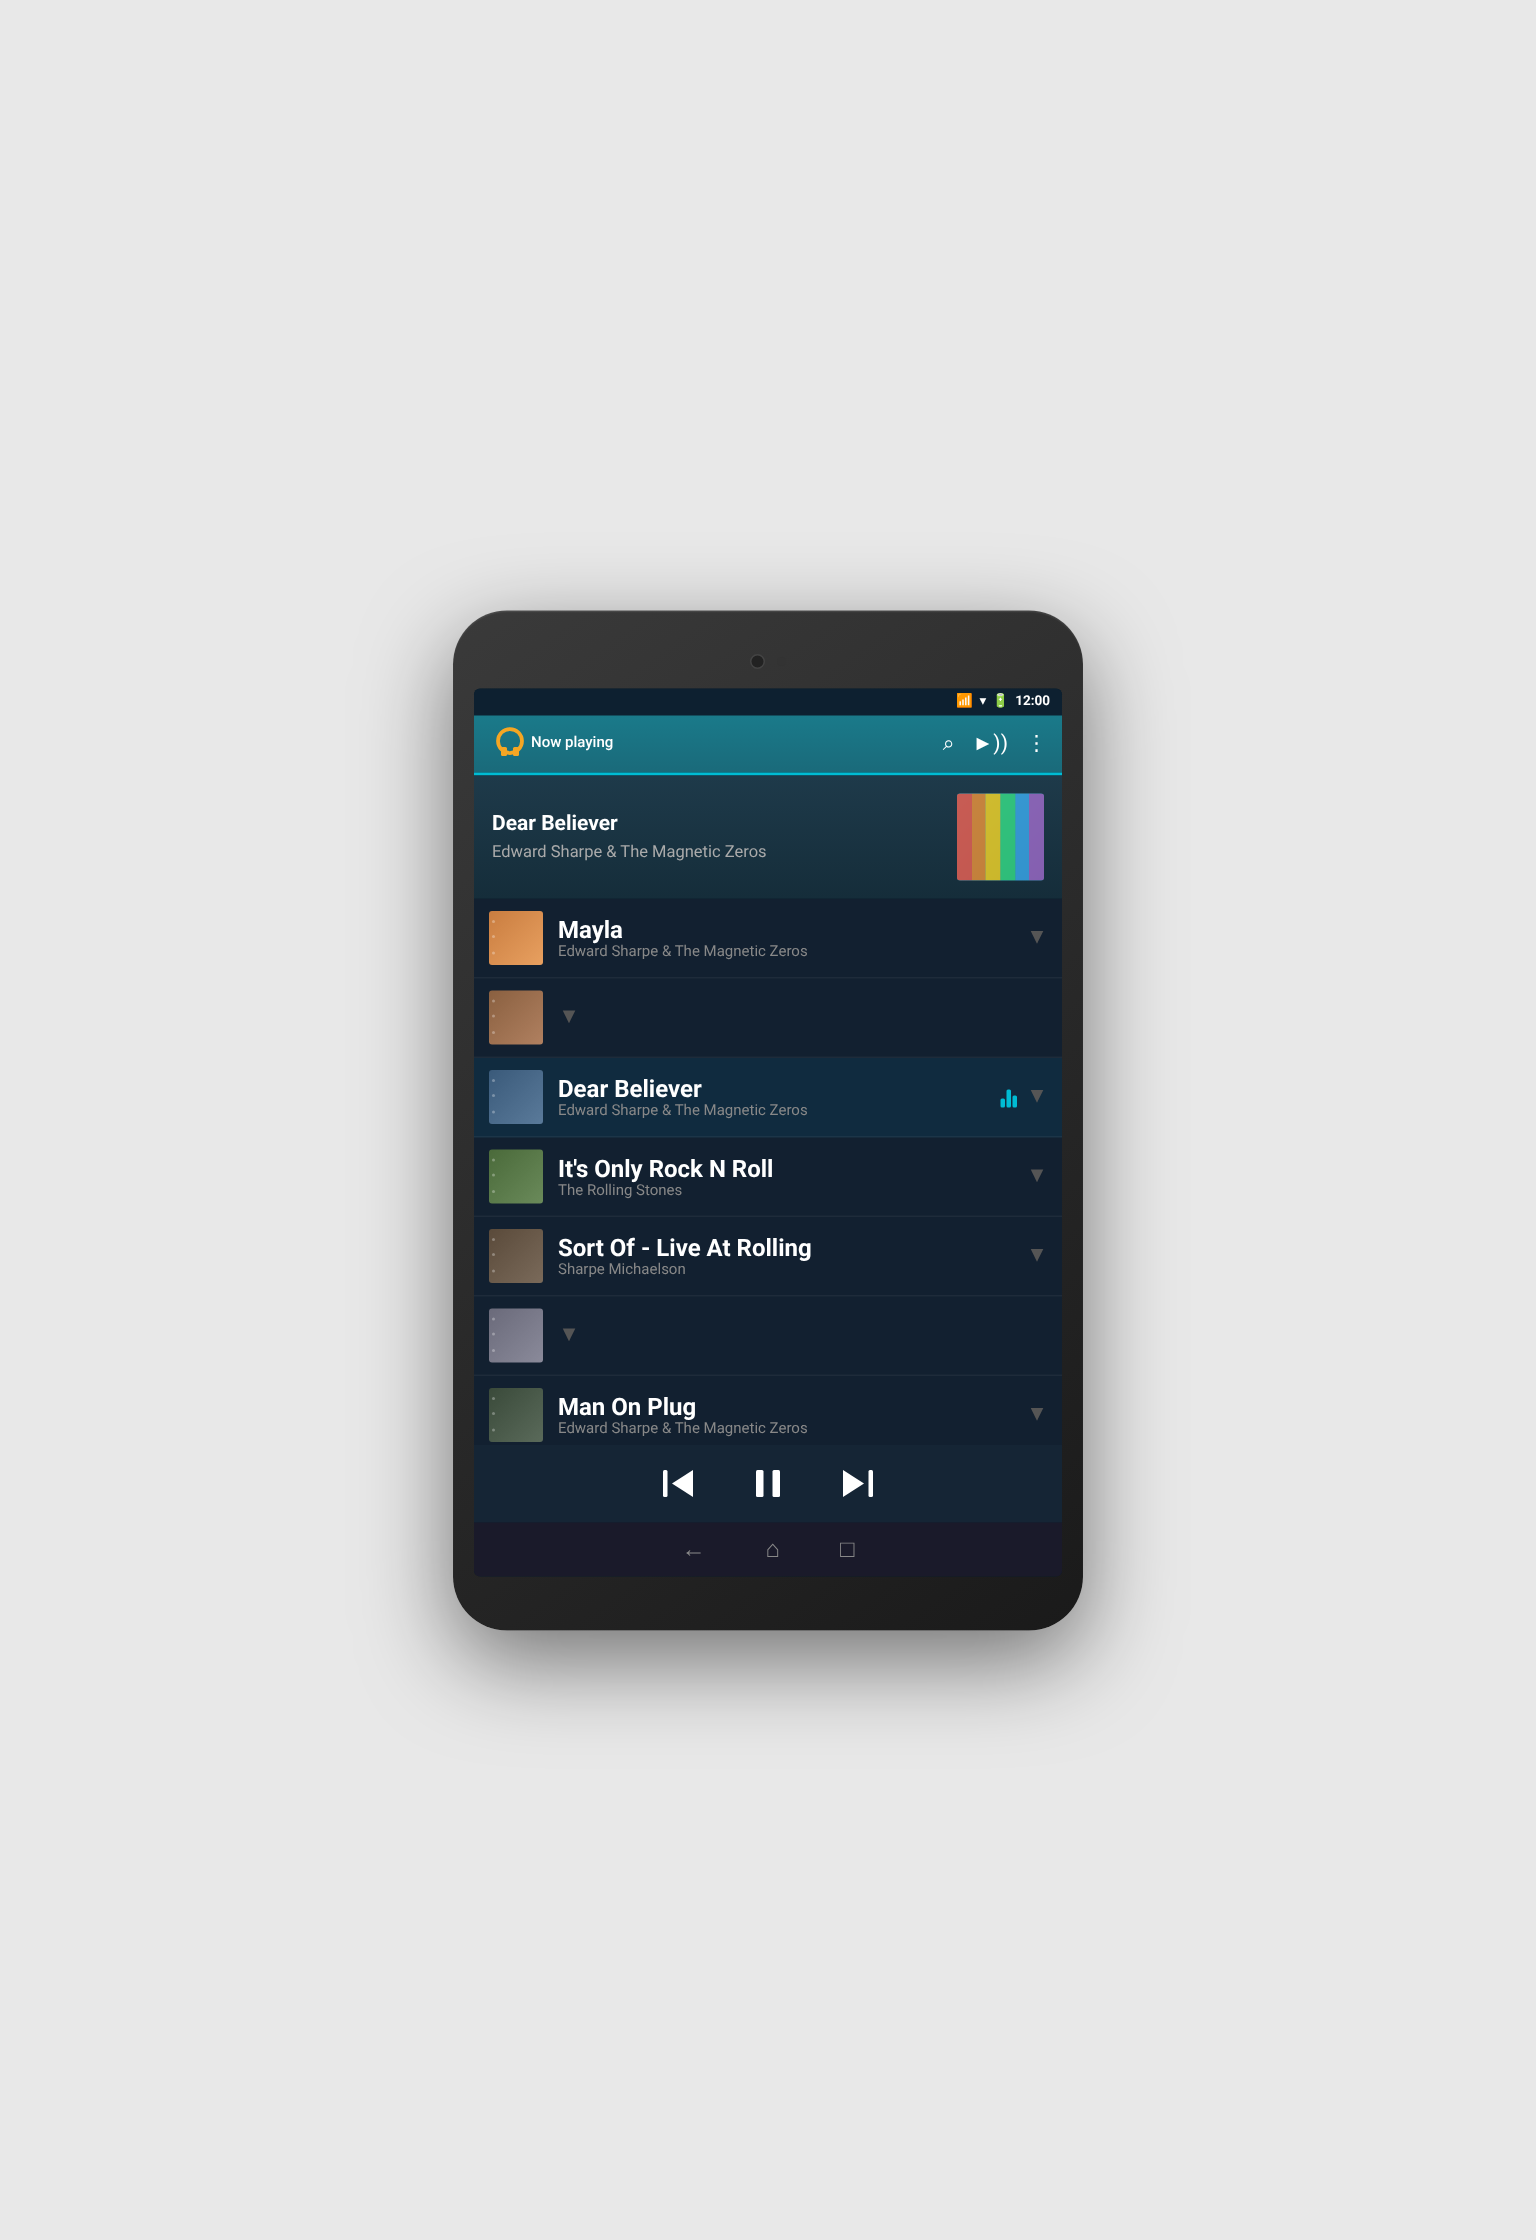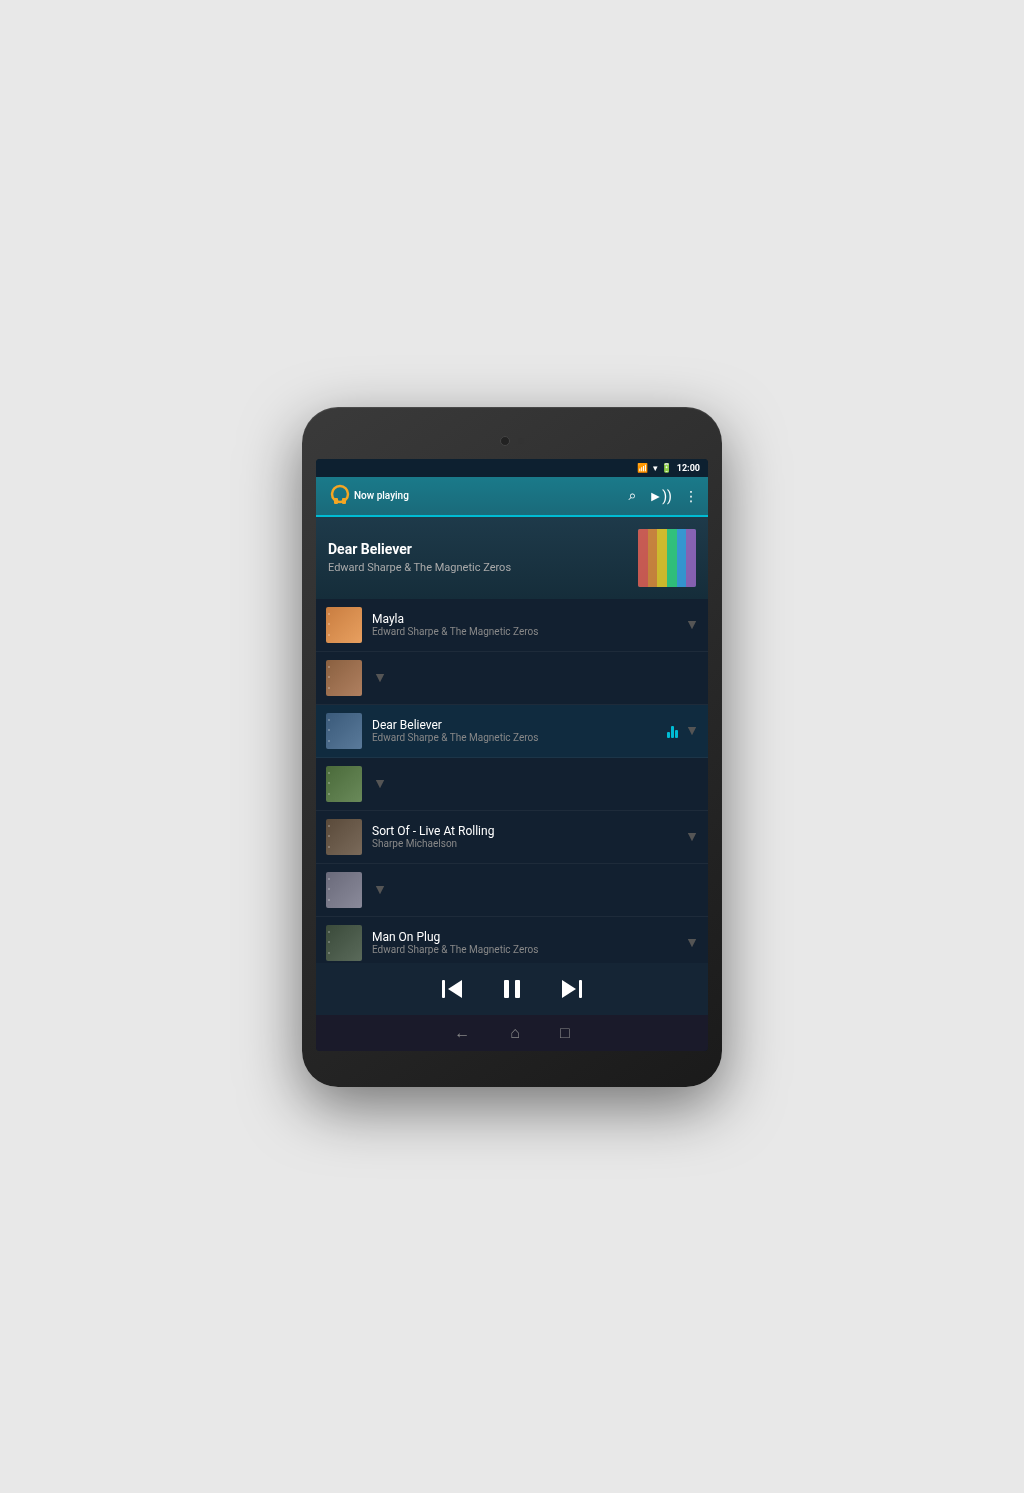--- a/index.html
+++ b/index.html
@@ -217,22 +217,22 @@
     .avatar-we-made { background: linear-gradient(135deg, #6a6a7a, #8a8a9a); }
     .avatar-man { background: linear-gradient(135deg, #3a4a3a, #5a6a5a); }
 
     .song-info {
       flex: 1;
       min-width: 0;
     }
 
     .song-title {
       color: white;
-      font-size: 12px;
-      font-weight: 400;
+      font-size: 16px;
+      font-weight: 700;
       white-space: nowrap;
       overflow: hidden;
       text-overflow: ellipsis;
     }
 
     .song-artist {
       color: #888;
       font-size: 10px;
       white-space: nowrap;
       overflow: hidden;
@@ -418,20 +418,24 @@
       </div>
 
       <div class="song-item">
         <div class="song-thumb avatar-rock">
           <div class="thumb-dots">
             <div class="thumb-dot"></div>
               <div class="thumb-dot"></div>
               <div class="thumb-dot"></div>
           </div>
         </div>
+        <div class="song-info">
+          <div class="song-title">It's Only Rock N Roll</div>
+          <div class="song-artist">The Rolling Stones</div>
+        </div>
         <div class="song-actions">
           <span class="song-menu-icon">◄</span>
         </div>
       </div>
 
       <div class="song-item">
         <div class="song-thumb avatar-sort">
           <div class="thumb-dots">
             <div class="thumb-dot"></div>
               <div class="thumb-dot"></div>

